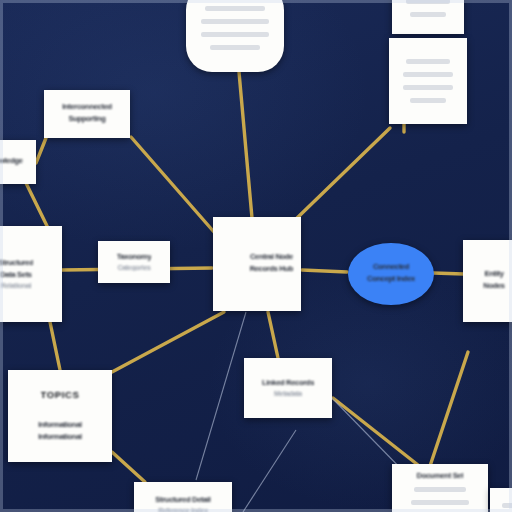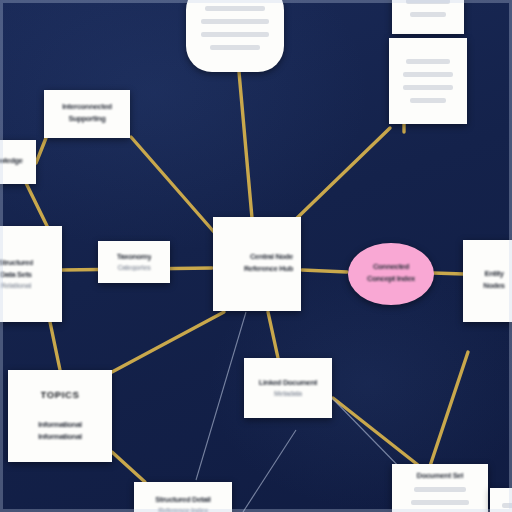--- a/index.html
+++ b/index.html
@@ -151,37 +151,37 @@
         <span class="t t-body">Structured</span>
         <span class="t t-body">Data Sets</span>
         <span class="t t-sub">Relational</span>
       </div>
       <div class="node" style="left: 98px; top: 241px; width: 72px; height: 42px; background: rgb(253, 253, 251);">
         <span class="t t-body">Taxonomy</span>
         <span class="t t-sub">Categories</span>
       </div>
       <div class="node" style="left: 213px; top: 217px; width: 88px; height: 94px; background: rgb(253, 253, 251); align-items: flex-end;">
         <span class="t t-body">Central Node</span>
-        <span class="t t-body">Reference Hub</span>
+        <span class="t t-body">Records Hub</span>
       </div>
-      <div class="node ellipse" style="left: 348px; top: 243px; width: 86px; height: 62px; background: #f9a8d4;">
+      <div class="node ellipse" style="left: 348px; top: 243px; width: 86px; height: 62px; background: #3b82f6;">
         <span class="t t-body">Connected</span>
         <span class="t t-body">Concept Index</span>
       </div>
       <div class="node" style="left: 463px; top: 240px; width: 62px; height: 82px; background: rgb(253, 253, 251);">
         <span class="t t-body">Entity</span>
         <span class="t t-body">Nodes</span>
       </div>
       <div class="node" style="left: 8px; top: 370px; width: 104px; height: 92px; background: rgb(253, 253, 251);">
         <span class="t t-head">TOPICS</span>
         <span class="t t-body">Informational</span>
         <span class="t t-body">Informational</span>
       </div>
       <div class="node" style="left: 244px; top: 358px; width: 88px; height: 60px; background: rgb(253, 253, 251);">
-        <span class="t t-body">Linked Document</span>
+        <span class="t t-body">Linked Records</span>
         <span class="t t-sub">Metadata</span>
       </div>
       <div class="node" style="left: 134px; top: 482px; width: 98px; height: 46px; background: rgb(253, 253, 251);">
         <span class="t t-body">Structured Detail</span>
         <span class="t t-sub">Reference Index</span>
       </div>
       <div class="node" style="left: 392px; top: 464px; width: 96px; height: 52px; background: rgb(253, 253, 251);">
         <span class="t t-body">Document Set</span>
         <span class="bar" style="width: 66%; background: rgb(220, 223, 228);"></span>
         <span class="bar" style="width: 72%; background: rgb(220, 223, 228);"></span>

